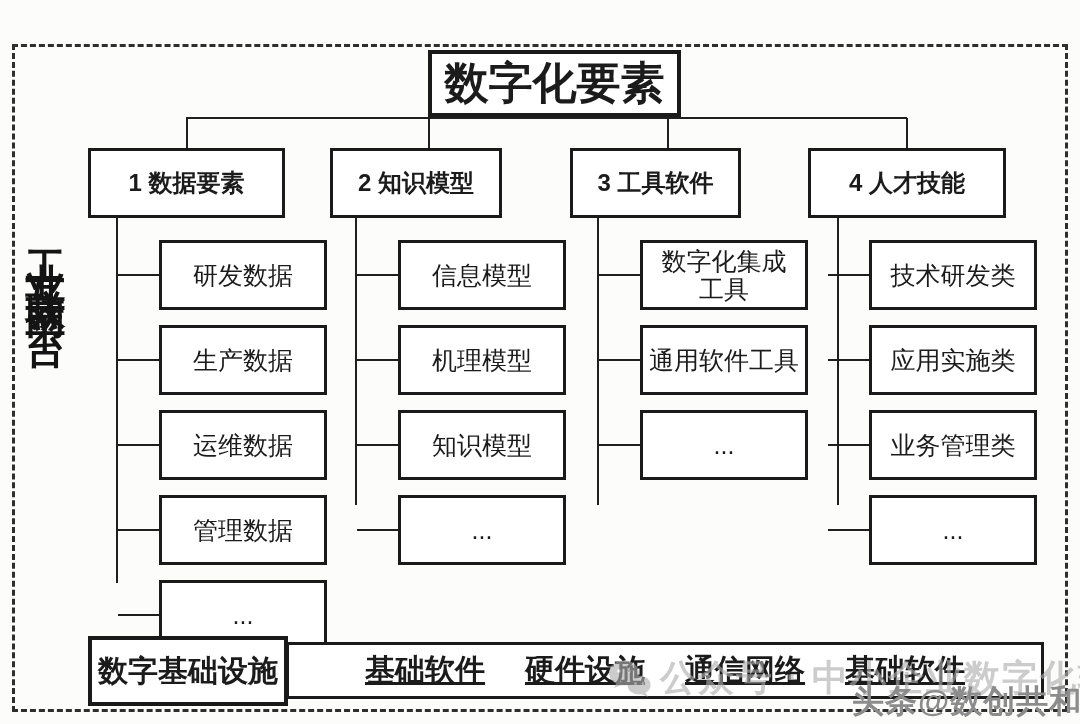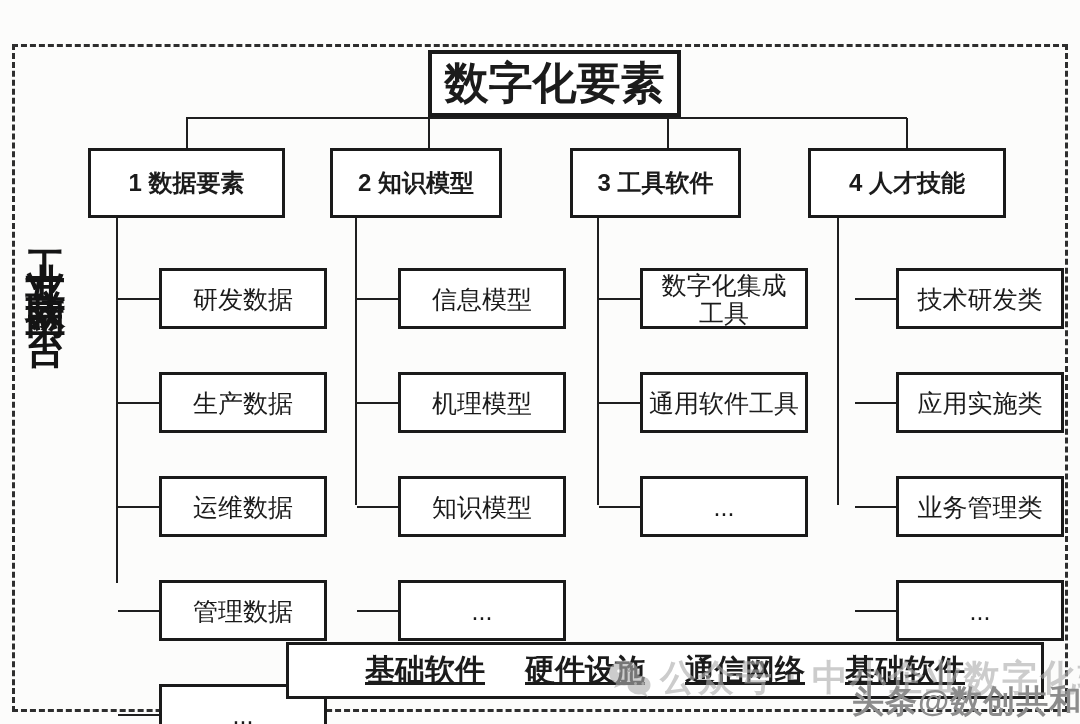--- a/index.html
+++ b/index.html
@@ -43,27 +43,26 @@
   .cat-box { top:148px; height:70px; font-size:24px; font-weight:700; }
   .cat-1 { left:88px;  width:197px; }
   .cat-2 { left:330px; width:172px; }
   .cat-3 { left:570px; width:171px; }
   .cat-4 { left:808px; width:198px; }
 
   .col { position:absolute; top:240px; width:168px; display:flex; flex-direction:column; gap:15px; z-index:2; }
   .col-1 { left:159px; }
   .col-2 { left:398px; }
   .col-3 { left:640px; }
-  .col-4 { left:896px; }
+  .col-4 { left:869px; }
   .node {
     position:relative; background:#ffffff; border:3px solid #1a1a1a;
-    height:61px; display:flex; align-items:center; justify-content:center;
+    height:70px; display:flex; align-items:center; justify-content:center;
     text-align:center; font-size:25px; font-weight:500; line-height:1.12;
     white-space:pre-line;
-    margin-top:28px;
   }
   .node::before {
     content:""; position:absolute; left:-44px; top:50%; margin-top:-1px;
     width:44px; height:2px; background:#1f1f1f; z-index:-1;
   }
 
   
   .infra-box {
     left:88px; top:636px; width:200px; height:70px;
     border-width:4px; font-size:30px; font-weight:700; z-index:3;
@@ -153,20 +152,23 @@
     <div class="node">业务管理类</div>
     <div class="node">...</div>
   </div>
 
   <div class="box infra-bar">
     <span>基础软件</span>
     <span>硬件设施</span>
     <span>通信网络</span>
     <span>基础软件</span>
   </div>
+  <div class="box infra-box">
+    <span>数字基础设施</span>
+  </div>
 
   <div class="wm-light">
     <svg viewBox="0 0 48 44" aria-hidden="true">
       <ellipse cx="18" cy="16" rx="15" ry="12.5" fill="#aeaeae"></ellipse>
       <path d="M8 31 L12 23 L18 27 Z" fill="#aeaeae"></path>
       <ellipse cx="33" cy="28" rx="11.5" ry="9.5" fill="#aeaeae"></ellipse>
       <path d="M42 40 L38 33 L33 36 Z" fill="#aeaeae"></path>
       <circle cx="13" cy="14" r="1.8" fill="#fcfcfb"></circle>
       <circle cx="23" cy="14" r="1.8" fill="#fcfcfb"></circle>
       <circle cx="29.5" cy="26.5" r="1.5" fill="#fcfcfb"></circle>

